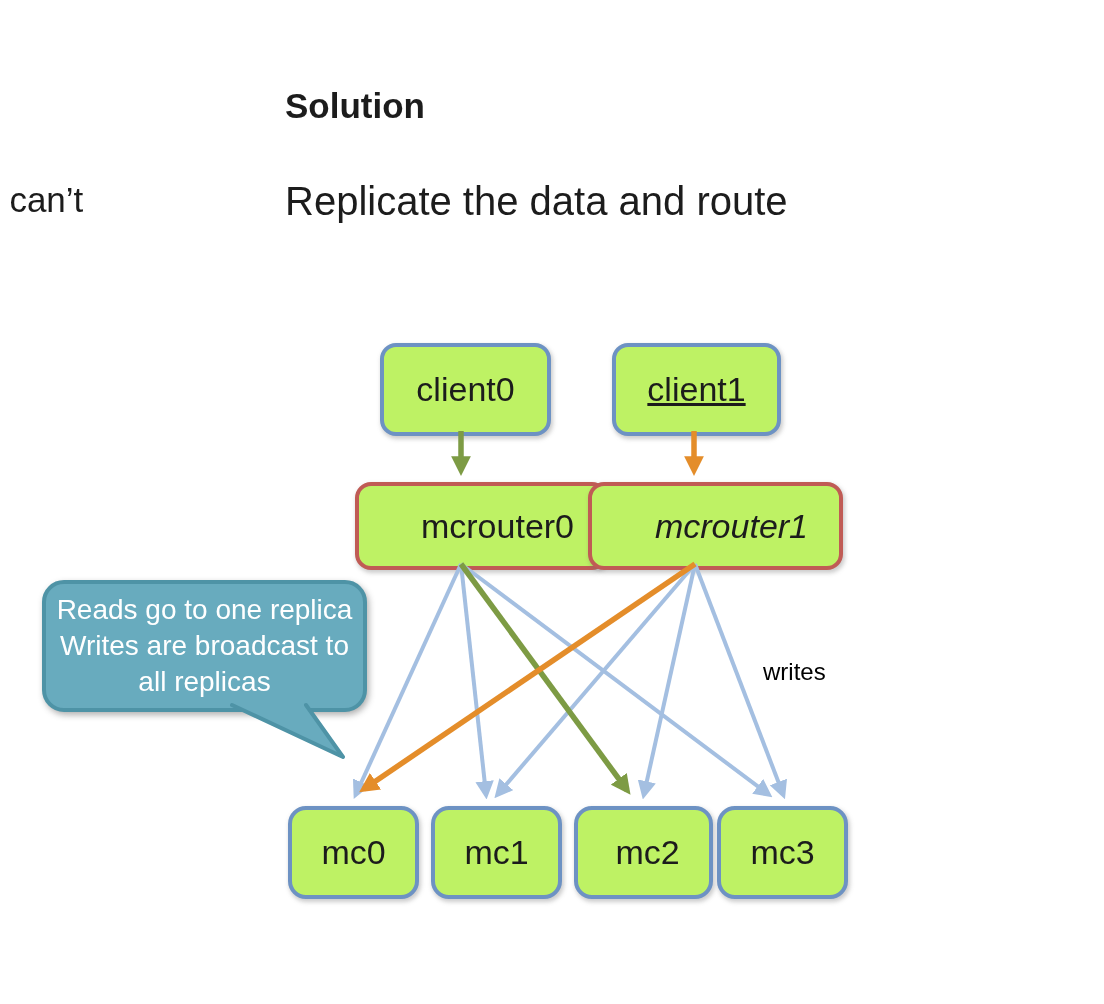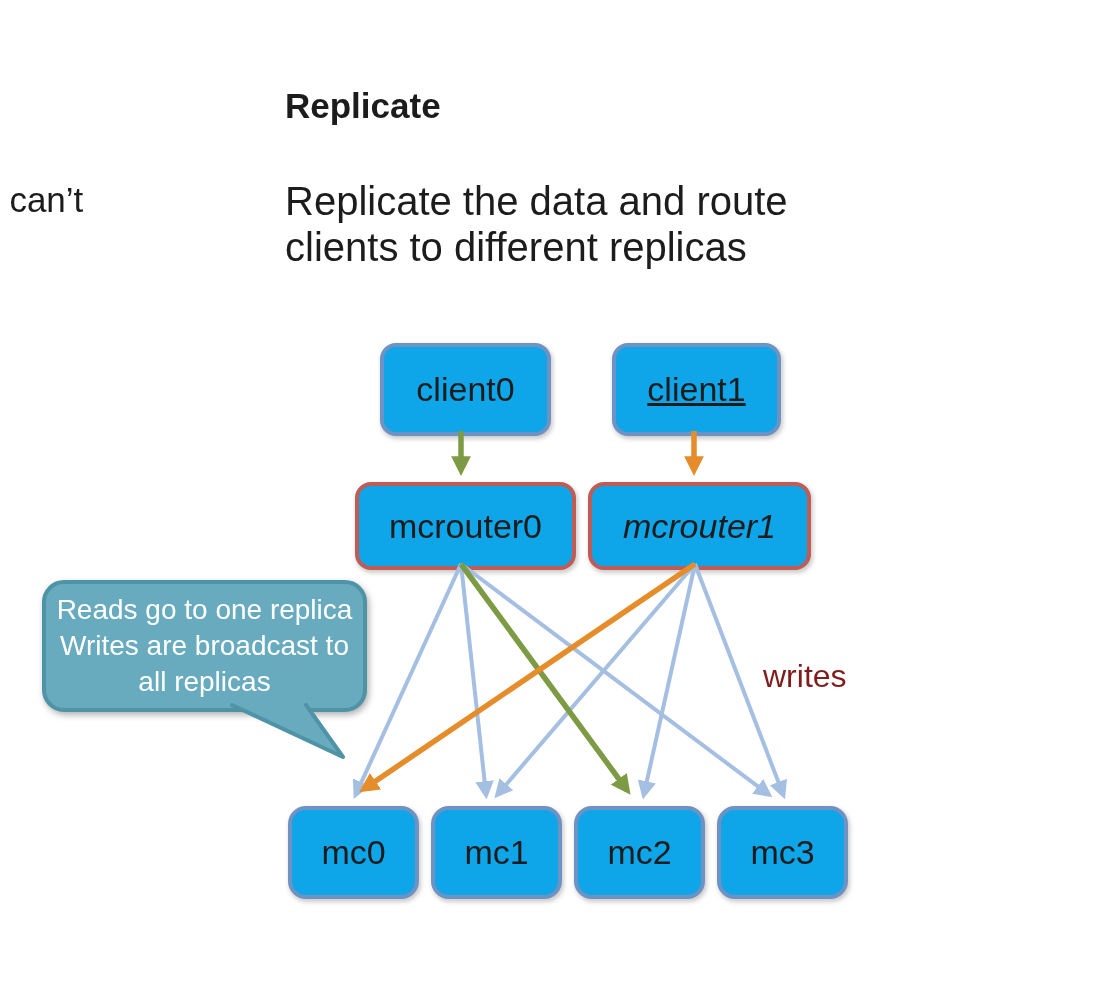--- a/index.html
+++ b/index.html
@@ -13,63 +13,62 @@
   }
   .fragment{
     position:absolute;left:-12px;top:180px;
     font-size:35px;color:#1c1c1c;white-space:nowrap;
   }
   .description{
     position:absolute;left:285px;top:178px;
     font-size:40px;line-height:46px;color:#1c1c1c;white-space:nowrap;
   }
   .node{
-    position:absolute;background:#0ea5e9;border-radius:16px;
+    position:absolute;background:#bef264;border-radius:16px;
     display:flex;align-items:center;justify-content:center;
     font-size:34px;color:#1c1c1c;z-index:1;
     box-shadow:1.5px 2.5px 4px rgba(110,110,110,0.35);
   }
   .node.blue{border:4px solid #6d92c3;}
-  .node.red{border:4px solid #c05b55;}
+  .node.red{border:4px solid #c05b55;padding-left:32px;}
   .node.cache{border-radius:18px;}
   #client0{left:380px;top:343px;width:163px;height:85px;}
   #client1{left:612px;top:343px;width:161px;height:85px;text-decoration:underline;}
   #mcrouter0{left:355px;top:482px;width:213px;height:80px;}
   #mcrouter1{left:588px;top:482px;width:215px;height:80px;font-style:italic;}
   #mc0{left:288px;top:806px;width:123px;height:85px;}
   #mc1{left:431px;top:806px;width:123px;height:85px;}
-  #mc2{left:574px;top:806px;width:123px;height:85px;}
+  #mc2{left:574px;top:806px;width:123px;height:85px;padding-left:8px;}
   #mc3{left:717px;top:806px;width:123px;height:85px;}
   .arrows{position:absolute;left:0;top:0;z-index:5;pointer-events:none;}
   .tailsvg{position:absolute;left:0;top:0;z-index:7;pointer-events:none;}
   .callout{
     position:absolute;left:42px;top:580px;width:325px;height:132px;
     background:#68abbe;border:4px solid #4e93a6;border-radius:22px;
     z-index:6;box-sizing:border-box;
     display:flex;flex-direction:column;align-items:center;justify-content:center;
     font-size:28px;line-height:36px;color:#ffffff;text-align:center;
     box-shadow:2px 3px 6px rgba(60,60,60,0.4);
   }
   .writes-label{
     position:absolute;left:763px;top:658px;
-    font-size:32px;color:#7f1d1d;z-index:4;white-space:nowrap;
+    font-size:24px;color:#000000;z-index:4;white-space:nowrap;
   }
 </style>
 </head>
 <body>
 
 <div class="slide">
 
-  <div class="heading">Replicate</div>
+  <div class="heading">Solution</div>
 
   <div class="fragment">r can’t</div>
 
   <div class="description">
     <div>Replicate the data and route</div>
-    <div>clients to different replicas</div>
   </div>
 
   <div class="node blue" id="client0">
     <span>client0</span>
   </div>
   <div class="node blue" id="client1">
     <span>client1</span>
   </div>
   <div class="node red" id="mcrouter0">
     <span>mcrouter0</span>

